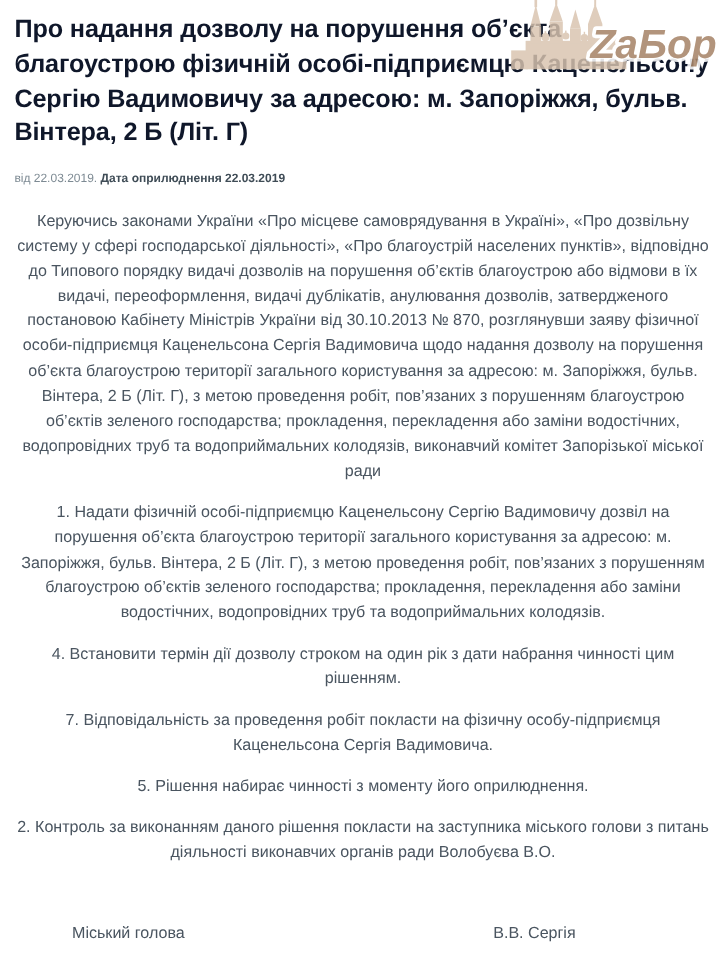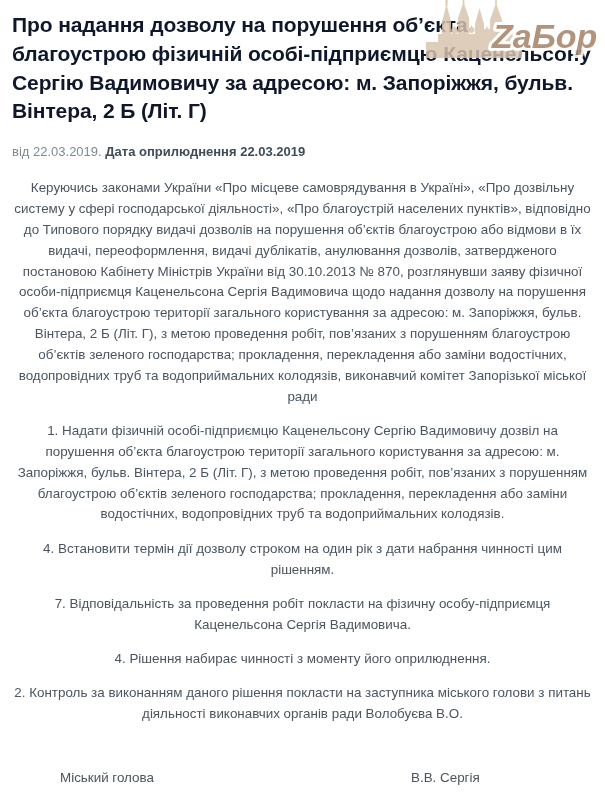--- a/index.html
+++ b/index.html
@@ -48,21 +48,21 @@
     line-height: 1.37;
     color: #0f172a;
     letter-spacing: -0.1px;
     max-width: 583px;
   }
 
   
   .doc-meta {
     margin: 0;
     padding-top: 17px;
-    font-size: 13px;
+    font-size: 10px;
     line-height: 1.4;
     color: #7d8a93;
   }
   .doc-meta .meta-bold {
     font-weight: bold;
     color: #3f4c56;
   }
 
   
   .doc-body {
@@ -147,21 +147,21 @@
   <div class="doc-meta">
     <span>від 22.03.2019.</span>
     <span class="meta-bold">Дата оприлюднення 22.03.2019</span>
   </div>
 
   <div class="doc-body">
     <p class="para">Керуючись законами України «Про місцеве самоврядування в Україні», «Про дозвільну систему у сфері господарської діяльності», «Про благоустрій населених пунктів», відповідно до Типового порядку видачі дозволів на порушення об’єктів благоустрою або відмови в їх видачі, переоформлення, видачі дублікатів, анулювання дозволів, затвердженого постановою Кабінету Міністрів України від 30.10.2013 № 870, розглянувши заяву фізичної особи-підприємця Каценельсона Сергія Вадимовича щодо надання дозволу на порушення об’єкта благоустрою території загального користування за адресою: м. Запоріжжя, бульв. Вінтера, 2 Б (Літ. Г), з метою проведення робіт, пов’язаних з порушенням благоустрою об’єктів зеленого господарства; прокладення, перекладення або заміни водостічних, водопровідних труб та водоприймальних колодязів, виконавчий комітет Запорізької міської ради</p>
     <p class="para">1. Надати фізичній особі-підприємцю Каценельсону Сергію Вадимовичу дозвіл на порушення об’єкта благоустрою території загального користування за адресою: м. Запоріжжя, бульв. Вінтера, 2 Б (Літ. Г), з метою проведення робіт, пов’язаних з порушенням благоустрою об’єктів зеленого господарства; прокладення, перекладення або заміни водостічних, водопровідних труб та водоприймальних колодязів.</p>
     <p class="para">4. Встановити термін дії дозволу строком на один рік з дати набрання чинності цим рішенням.</p>
     <p class="para">7. Відповідальність за проведення робіт покласти на фізичну особу-підприємця Каценельсона Сергія Вадимовича.</p>
-    <p class="para">4. Рішення набирає чинності з моменту його оприлюднення.</p>
+    <p class="para">5. Рішення набирає чинності з моменту його оприлюднення.</p>
     <p class="para">2. Контроль за виконанням даного рішення покласти на заступника міського голови з питань діяльності виконавчих органів ради Волобуєва В.О.</p>
   </div>
 
   <div class="signature-block">
     <div class="sig-role">Міський голова</div>
     <div class="sig-name">В.В. Сергія</div>
   </div>
 
 </div>
 

